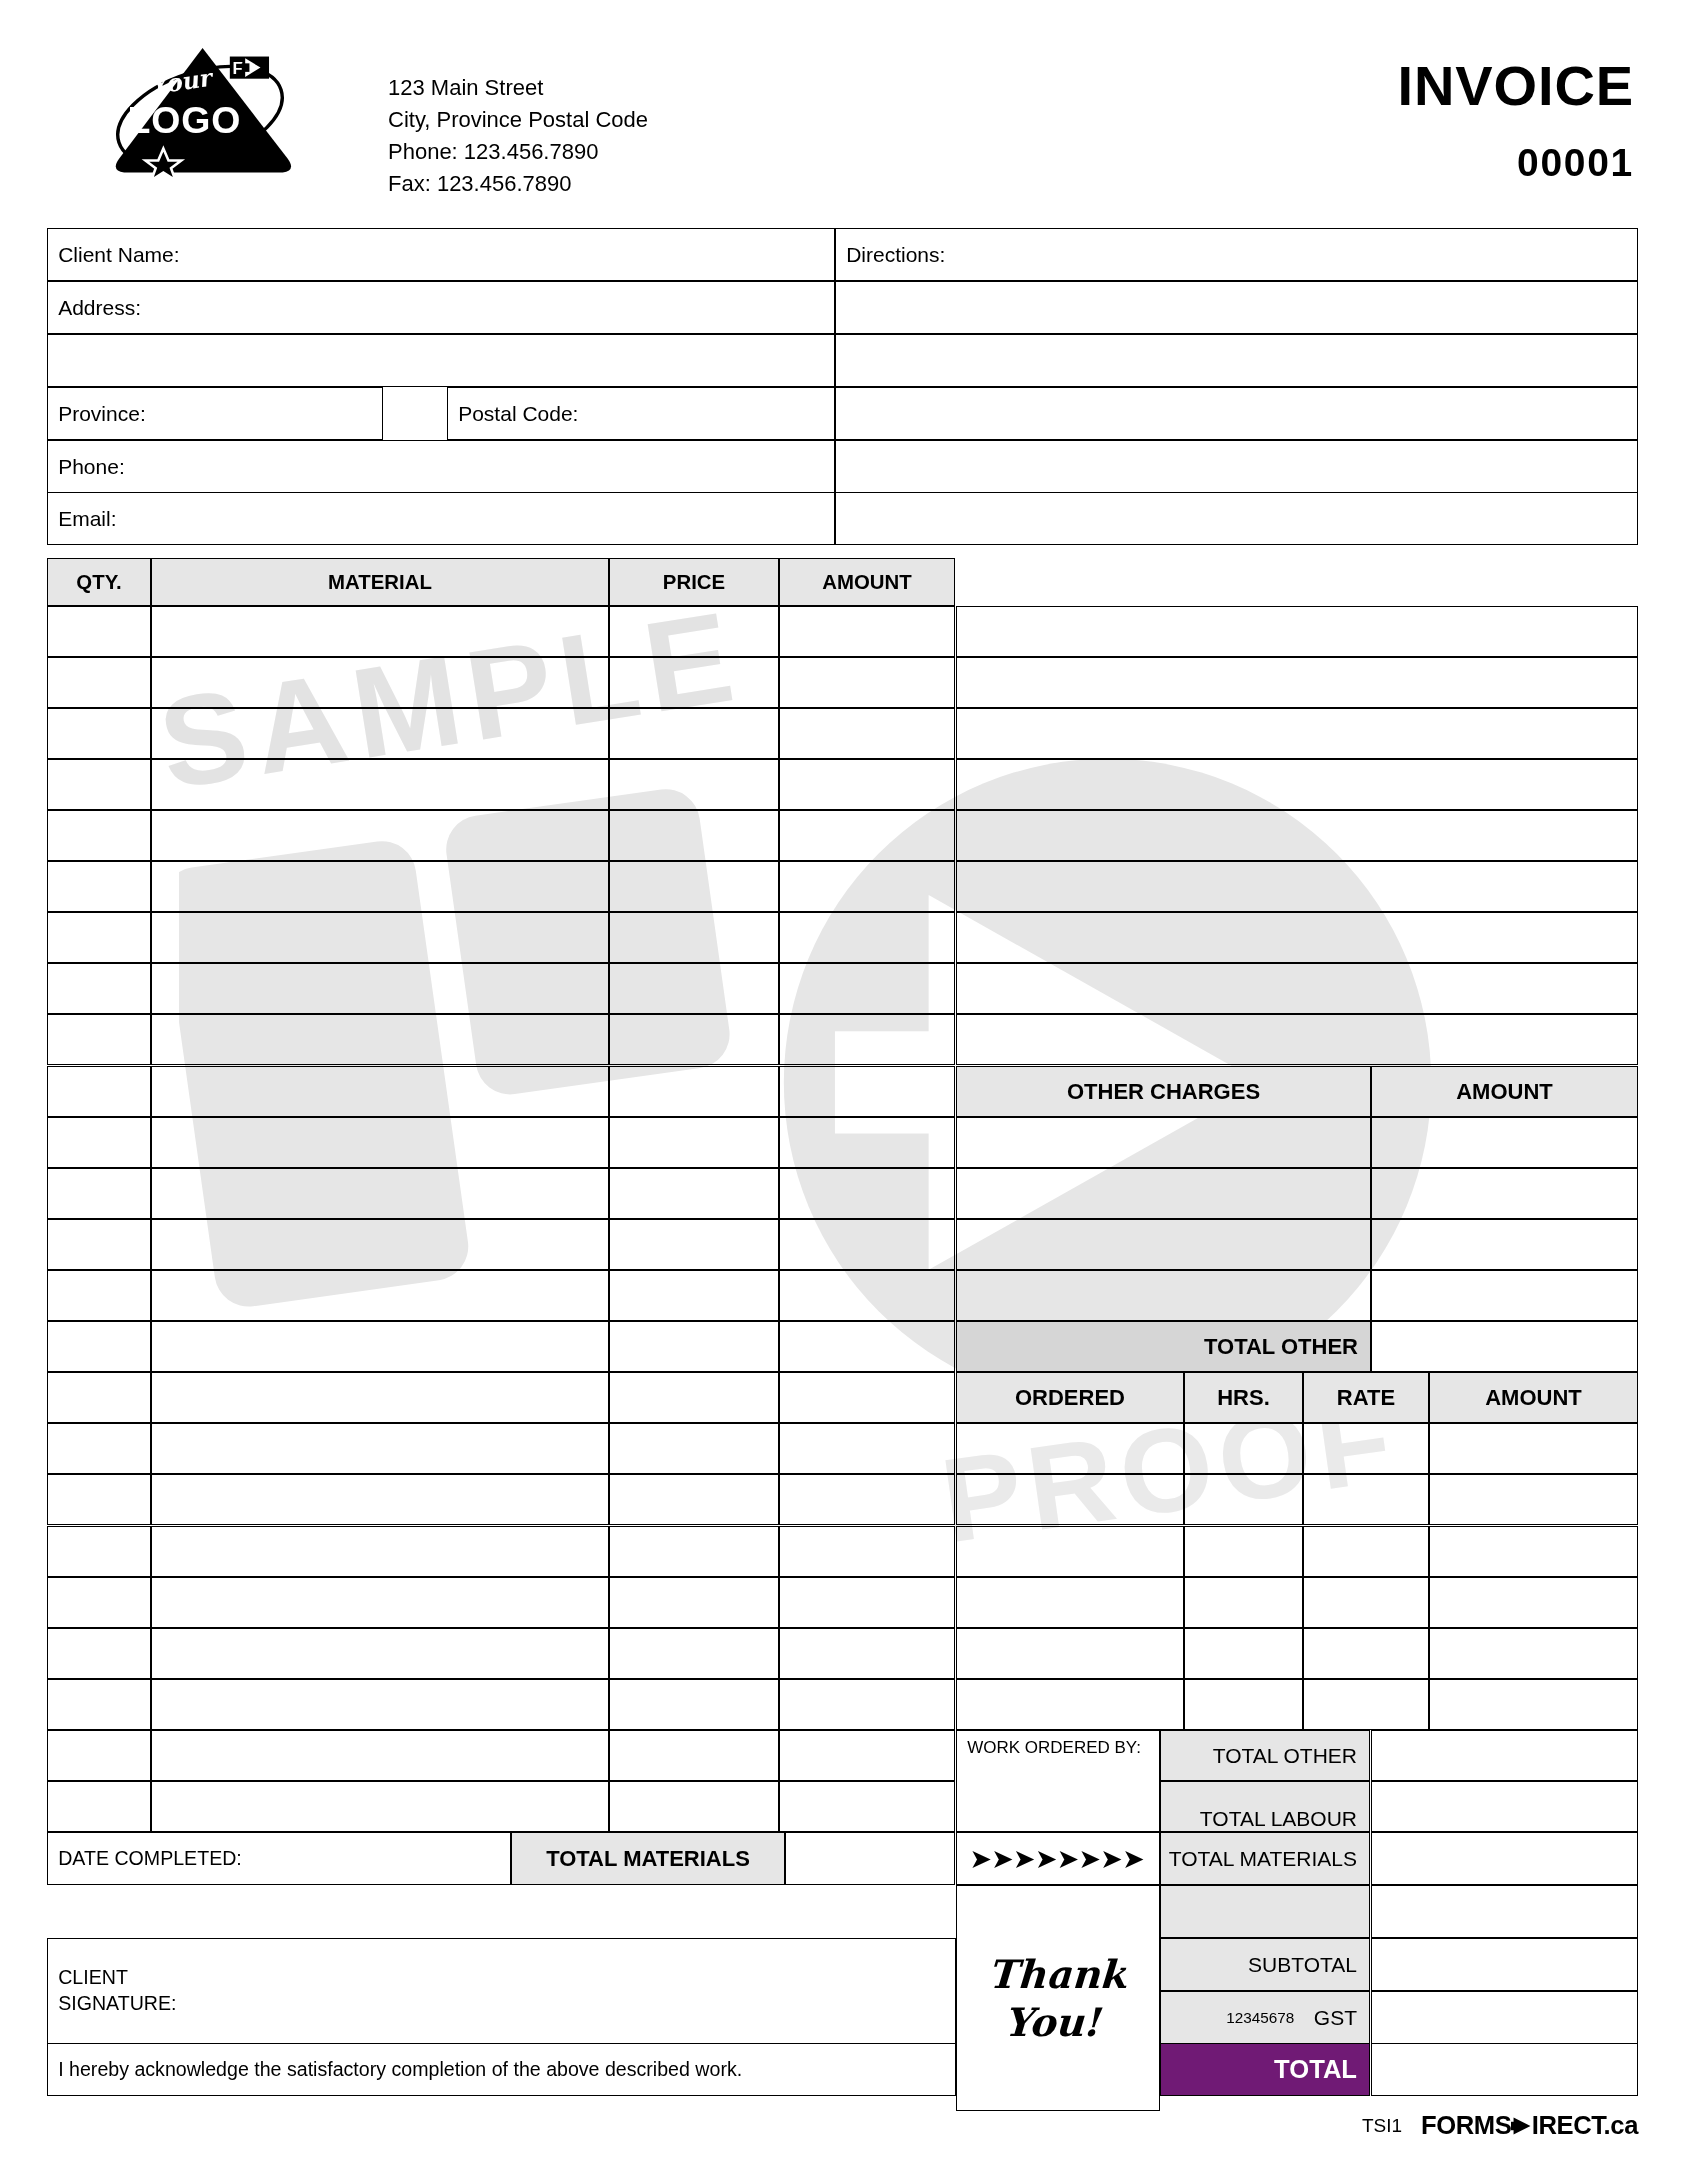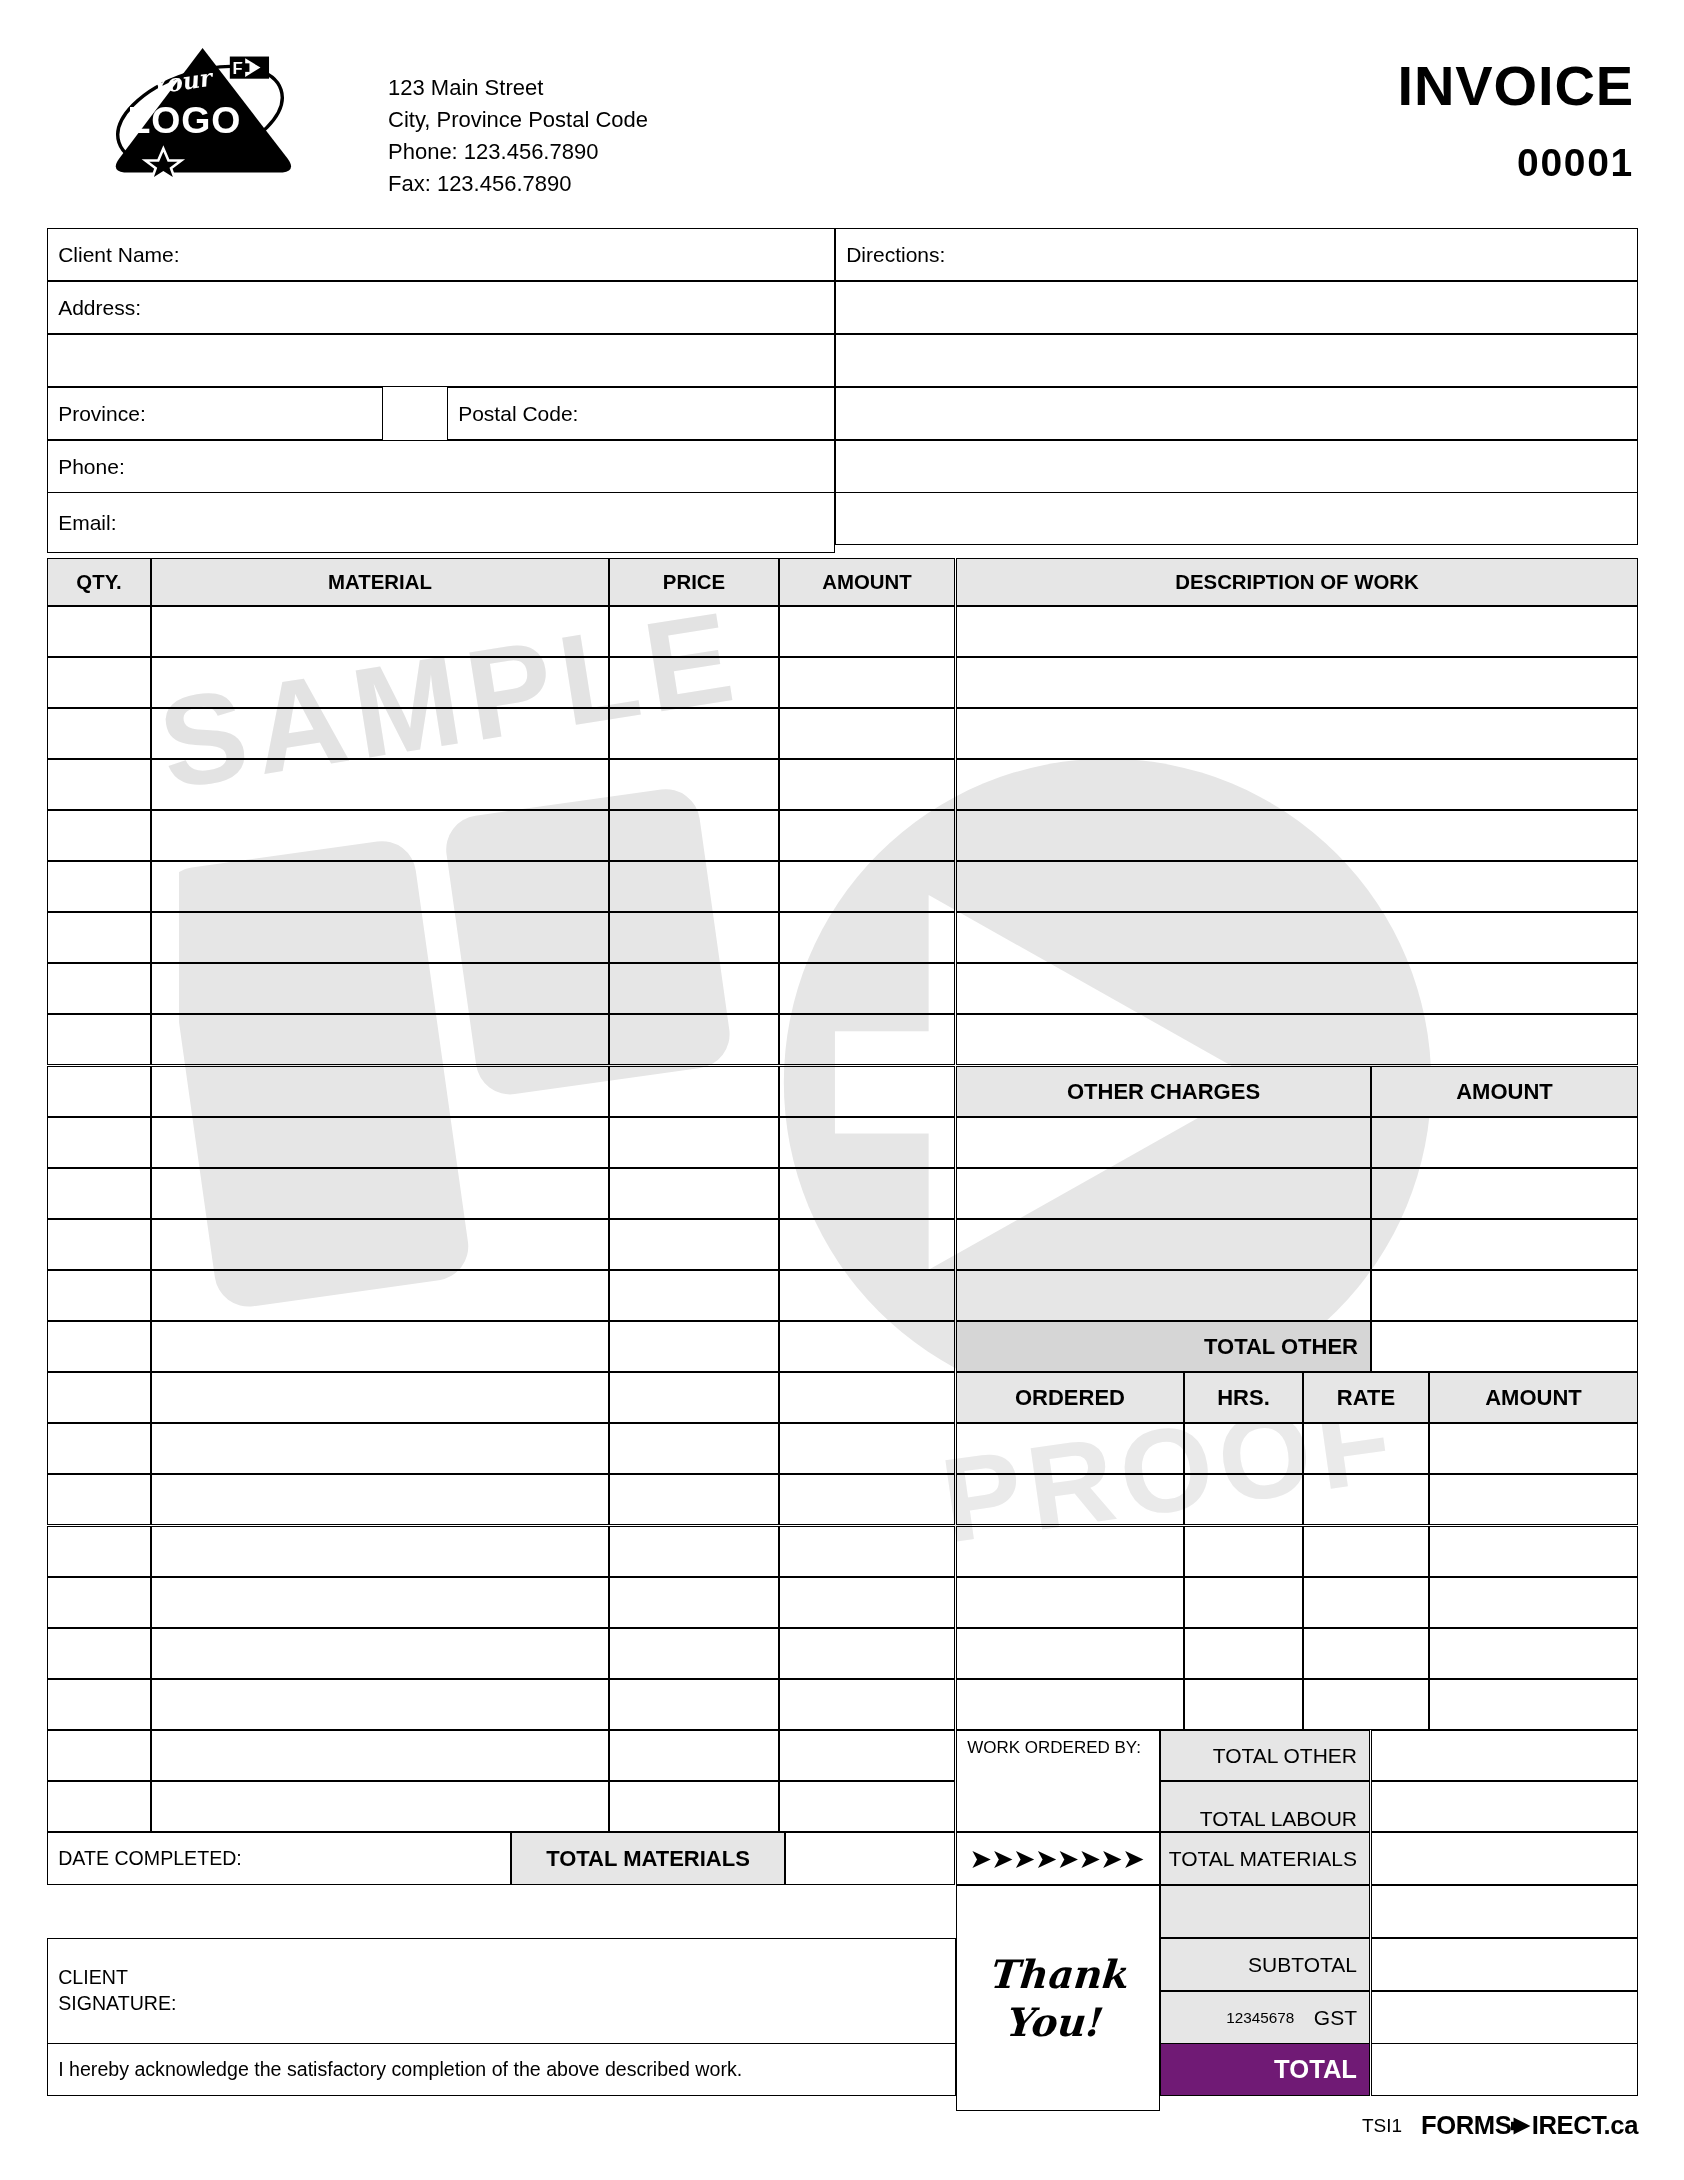--- a/index.html
+++ b/index.html
@@ -228,21 +228,21 @@
   <div class="cell pad" style="left:47px; top:334px; width:788px; height:53px;"></div>
   <div class="cell pad" style="left:47px; top:387px; width:336px; height:53px;">
     <span>Province:</span>
   </div>
   <div class="cell pad" style="left:447px; top:387px; width:388px; height:53px;">
     <span>Postal Code:</span>
   </div>
   <div class="cell pad" style="left:47px; top:440px; width:788px; height:53px;">
     <span>Phone:</span>
   </div>
-  <div class="cell pad" style="left:47px; top:492px; width:788px; height:61px;">
+  <div class="cell pad" style="left:47px; top:492px; width:788px; height:53px;">
     <span>Email:</span>
   </div>
 
   <div class="cell pad" style="left:835px; top:228px; width:803px; height:53px;">
     <span>Directions:</span>
   </div>
   <div class="cell pad" style="left:835px; top:281px; width:803px; height:53px;"></div>
   <div class="cell pad" style="left:835px; top:334px; width:803px; height:53px;"></div>
   <div class="cell pad" style="left:835px; top:387px; width:803px; height:53px;"></div>
   <div class="cell pad" style="left:835px; top:440px; width:803px; height:53px;"></div>
@@ -252,23 +252,20 @@
     <span>QTY.</span>
   </div>
   <div class="cell colhdr" style="left:151px; top:558px; width:458px; height:48px;">
     <span>MATERIAL</span>
   </div>
   <div class="cell colhdr" style="left:609px; top:558px; width:170px; height:48px;">
     <span>PRICE</span>
   </div>
   <div class="cell colhdr" style="left:779px; top:558px; width:176px; height:48px;">
     <span>AMOUNT</span>
-  </div>
-  <div class="cell colhdr" style="left:956px; top:558px; width:682px; height:48px;">
-    <span>DESCRIPTION OF WORK</span>
   </div>
 
   <div id="grid-rows">
       <div>
         <div class="cell" style="left: 47px; top: 606px; width: 104px; height: 51px;"></div>
         <div class="cell" style="left: 151px; top: 606px; width: 458px; height: 51px;"></div>
         <div class="cell" style="left: 609px; top: 606px; width: 170px; height: 51px;"></div>
         <div class="cell" style="left: 779px; top: 606px; width: 176px; height: 51px;"></div>
         <div class="cell" style="left: 956px; top: 606px; width: 682px; height: 51px;"></div>
       </div>

